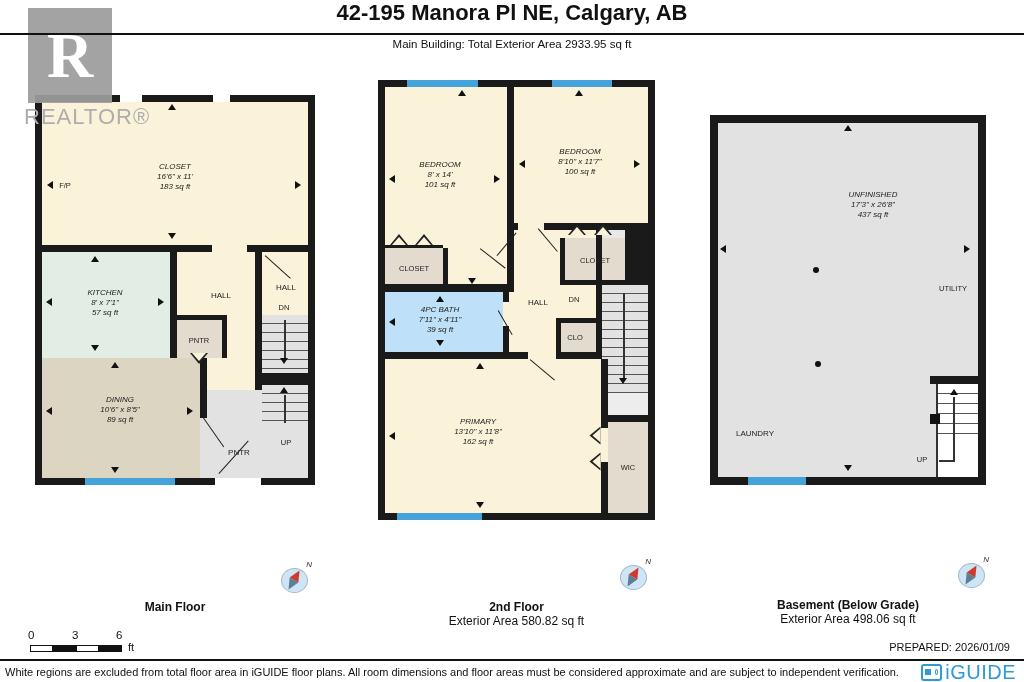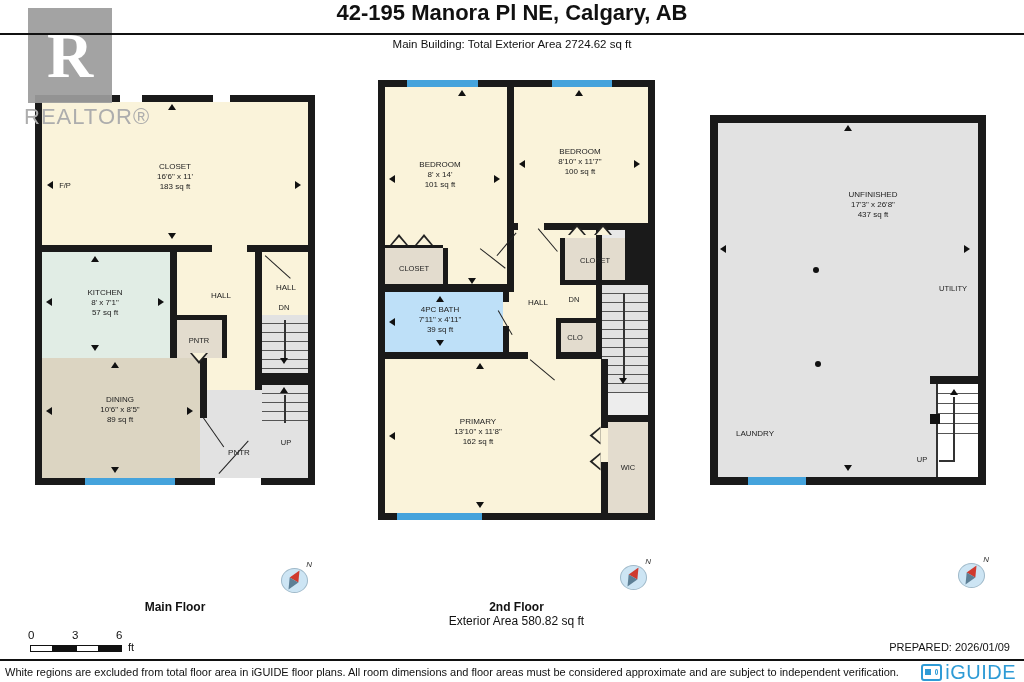--- a/index.html
+++ b/index.html
@@ -5,21 +5,21 @@
   html,body{margin:0;padding:0;background:#fff;}
   #page{position:relative;width:1024px;height:682px;background:#fff;overflow:hidden;
         font-family:"Liberation Sans",sans-serif;color:#111;}
   .abs{position:absolute;}
   .plan{position:absolute;background:#1a1a1a;}
   .room{position:absolute;}
   .wall{position:absolute;background:#1a1a1a;}
   .win{position:absolute;background:#45a3dc;}
   .gapw{position:absolute;background:#ffffff;}
   .rlabel{position:absolute;transform:translate(-50%,-50%);text-align:center;
-          font-size:8px;line-height:1.25;color:#222;white-space:nowrap;}
+          font-size:8px;line-height:1.25;color:#222;white-space:nowrap;font-style:italic;}
   .slabel{position:absolute;transform:translate(-50%,-50%);font-size:8px;color:#222;white-space:nowrap;}
   .ar{position:absolute;width:0;height:0;}
   .ar.up{border-left:4px solid transparent;border-right:4px solid transparent;border-bottom:6px solid #111;}
   .ar.down{border-left:4px solid transparent;border-right:4px solid transparent;border-top:6px solid #111;}
   .ar.left{border-top:4px solid transparent;border-bottom:4px solid transparent;border-right:6px solid #111;}
   .ar.right{border-top:4px solid transparent;border-bottom:4px solid transparent;border-left:6px solid #111;}
   .treads{position:absolute;background:repeating-linear-gradient(180deg,#e2e2e2 0px,#e2e2e2 8px,#555 8px,#555 9px);}
   .treadsw{position:absolute;background:repeating-linear-gradient(180deg,#ffffff 0px,#ffffff 9px,#555 9px,#555 10px);}
   .stem{position:absolute;background:#333;}
   .dline{position:absolute;height:1.4px;background:#222;transform-origin:left center;}
@@ -38,21 +38,21 @@
   .dot{position:absolute;width:6px;height:6px;border-radius:50%;background:#111;}
   .post{position:absolute;background:#111;}
 </style>
 </head>
 <body>
 
 <div id="page">
 
   <div class="abs" style="left:0;top:6;width:1024px;text-align:center;font-size:22px;font-weight:bold;z-index:7;">42-195 Manora Pl NE, Calgary, AB</div>
   <div class="abs" style="left:0;top:33px;width:1024px;height:2px;background:#111;z-index:6;"></div>
-  <div class="abs" style="left:0;top:38px;width:1024px;text-align:center;font-size:11.5px;z-index:7;">Main Building: Total Exterior Area 2724.62 sq ft</div>
+  <div class="abs" style="left:0;top:38px;width:1024px;text-align:center;font-size:11.5px;z-index:7;">Main Building: Total Exterior Area 2933.95 sq ft</div>
 
   <div class="abs" style="left:28px;top:8px;width:84px;height:95px;background:#9d9d9d;opacity:.93;z-index:5;">
     <div class="abs" style="left:0;top:0;width:84px;height:95px;display:flex;align-items:center;justify-content:center;
          font-family:'Liberation Serif',serif;font-weight:bold;font-size:64px;color:#fff;">R</div>
   </div>
   <div class="abs" style="left:24px;top:104px;width:120px;font-size:22px;letter-spacing:1px;color:#adadad;z-index:5;">REALTOR®</div>
 
   <div class="plan" style="left:35px;top:95px;width:280px;height:390px;z-index:1;">
     <div class="room" style="left:7px;top:7px;width:266px;height:143px;background:#faf3da;"></div>
     <div class="room" style="left:142px;top:150px;width:78px;height:145px;background:#faf3da;"></div>
@@ -294,20 +294,24 @@
     <span class="nlab">N</span>
   </div>
 
   <div class="cap" style="left:35px;top:600px;width:280px;">
     <div class="b">Main Floor</div>
   </div>
   <div class="cap" style="left:378px;top:600px;width:277px;">
     <div class="b">2nd Floor</div>
     <div>Exterior Area 580.82 sq ft</div>
   </div>
+  <div class="cap" style="left:710px;top:598px;width:276px;">
+    <div class="b">Basement (Below Grade)</div>
+    <div>Exterior Area 498.06 sq ft</div>
+  </div>
 
   <div class="abs" style="left:28px;top:629px;width:150px;height:26px;">
     <span class="abs" style="left:0;top:0;font-size:11.5px;">0</span>
     <span class="abs" style="left:44px;top:0;font-size:11.5px;">3</span>
     <span class="abs" style="left:88px;top:0;font-size:11.5px;">6</span>
     <div class="abs" style="left:2px;top:16px;display:flex;">
       <div style="width:23px;height:7px;background:#fff;border:1px solid #111;box-sizing:border-box;"></div>
       <div style="width:23px;height:7px;background:#111;"></div>
       <div style="width:23px;height:7px;background:#fff;border:1px solid #111;box-sizing:border-box;"></div>
       <div style="width:23px;height:7px;background:#111;"></div>

